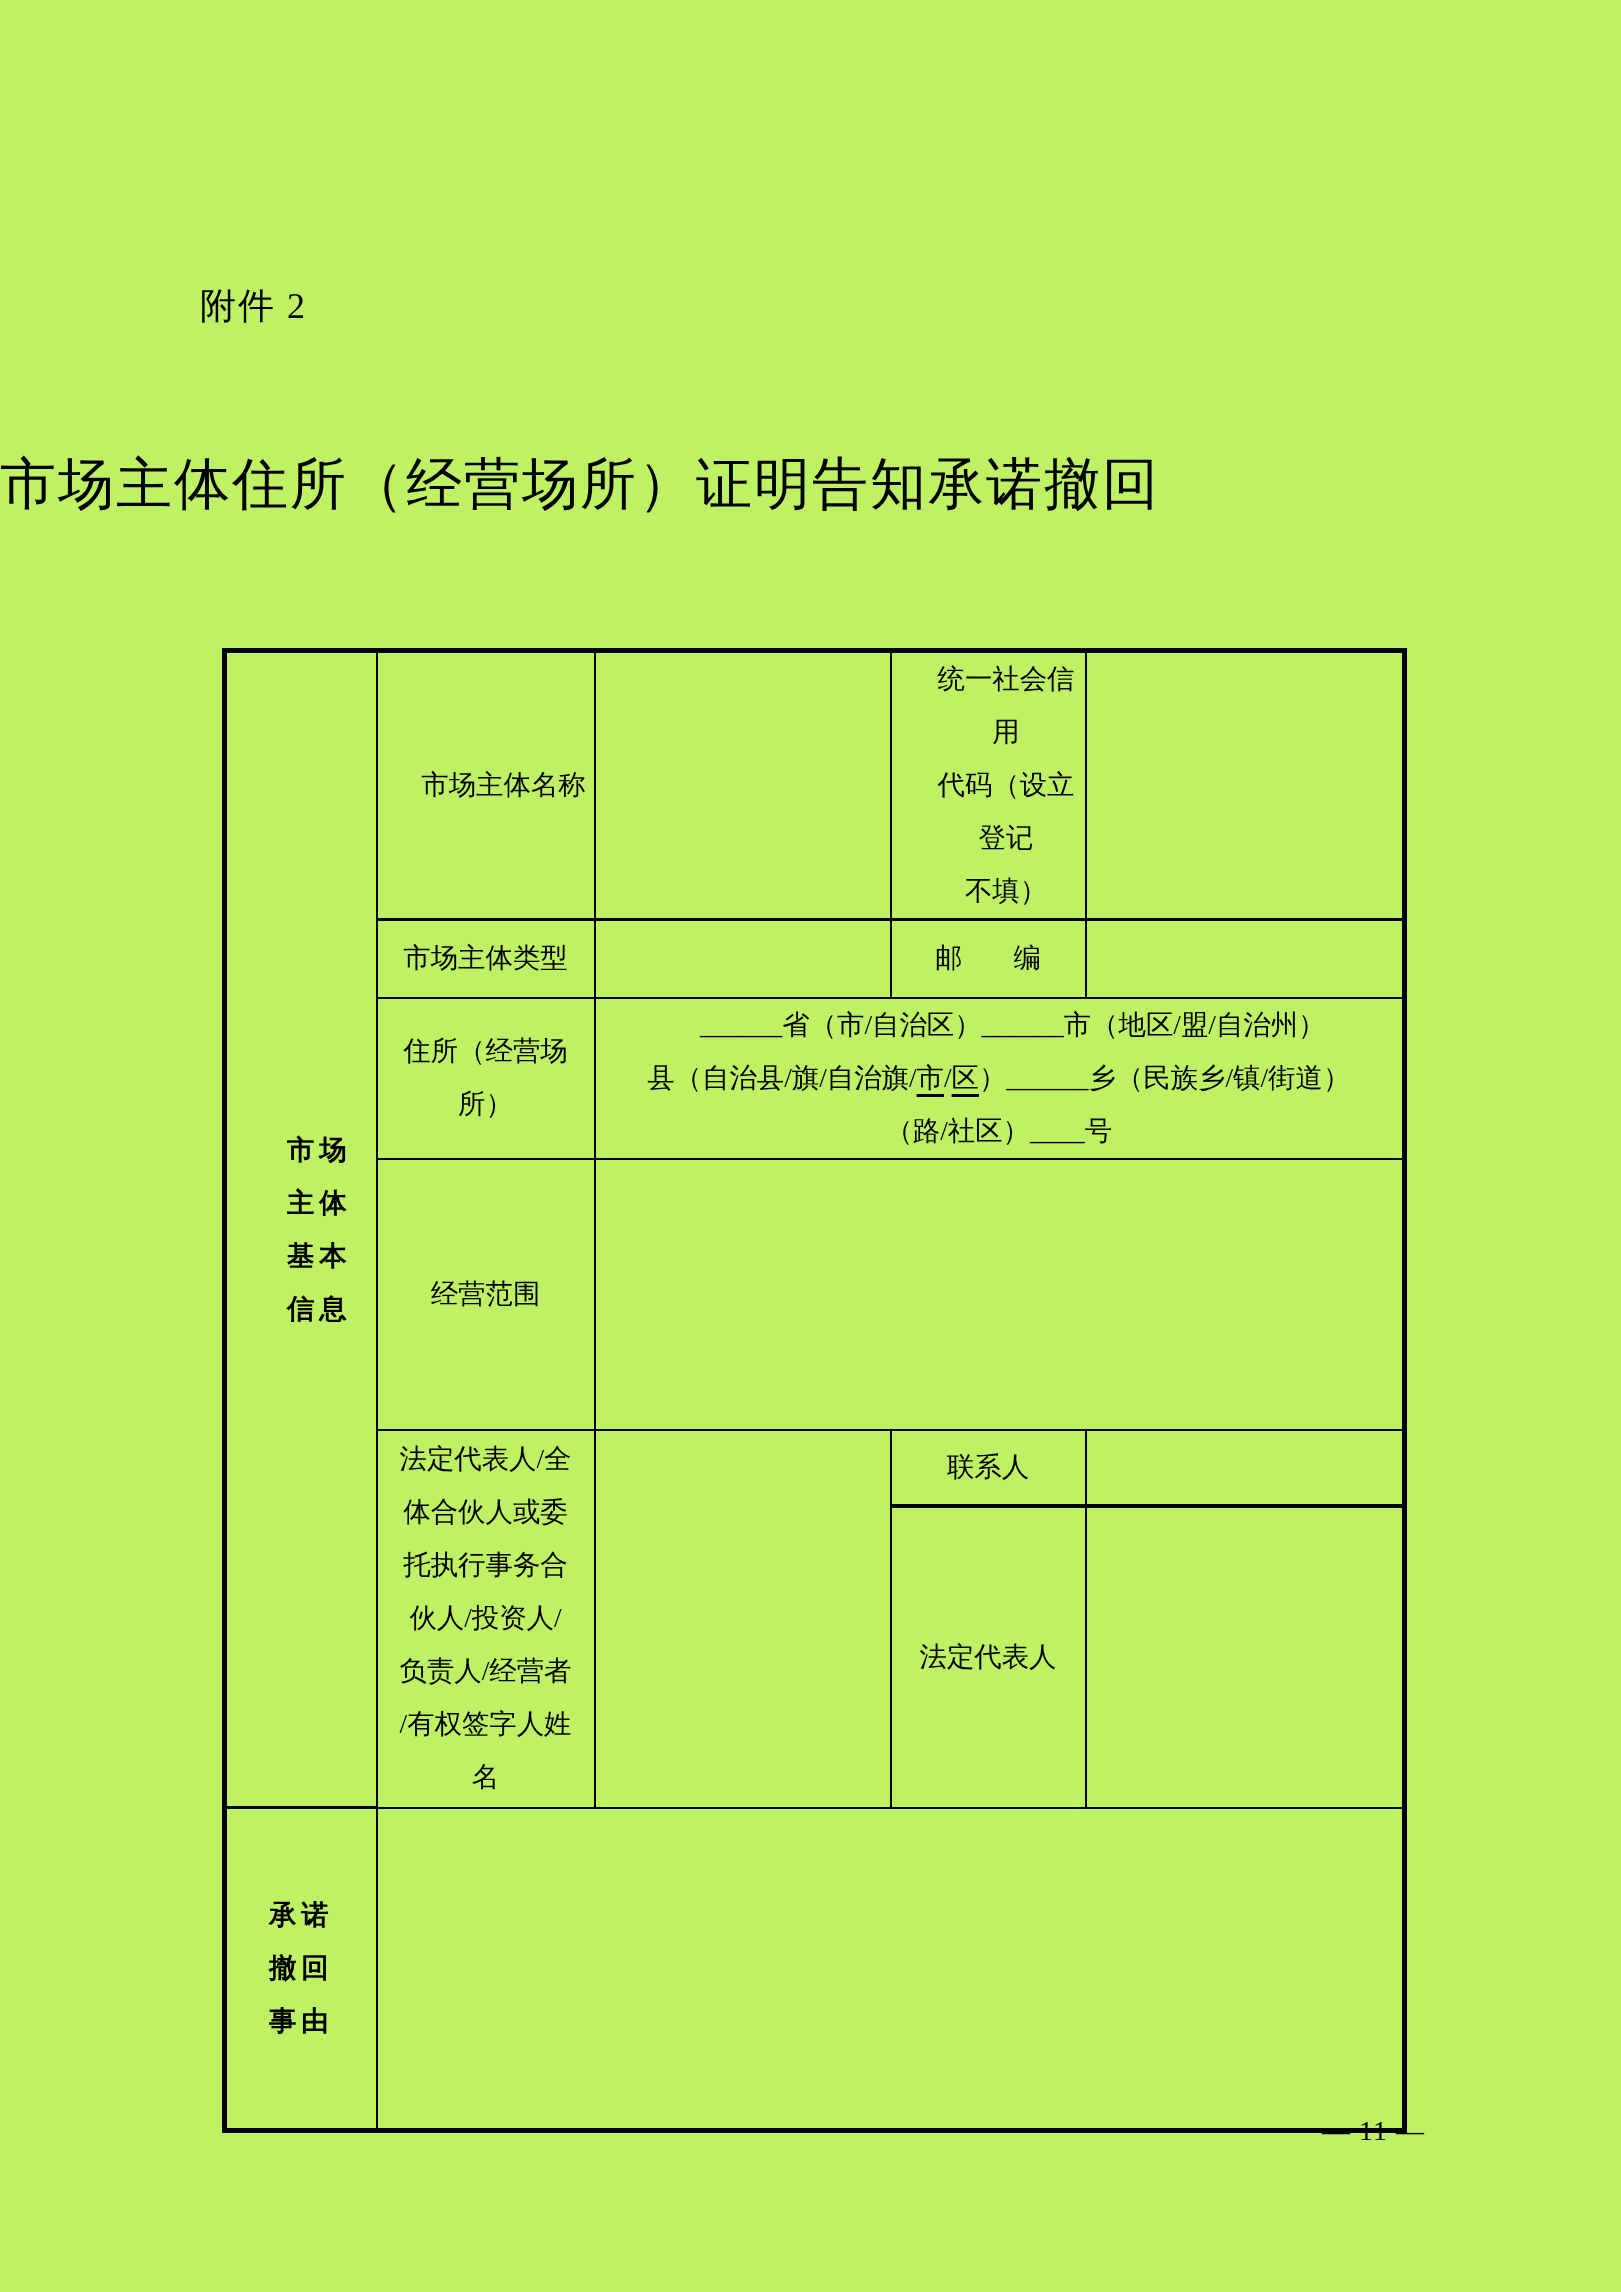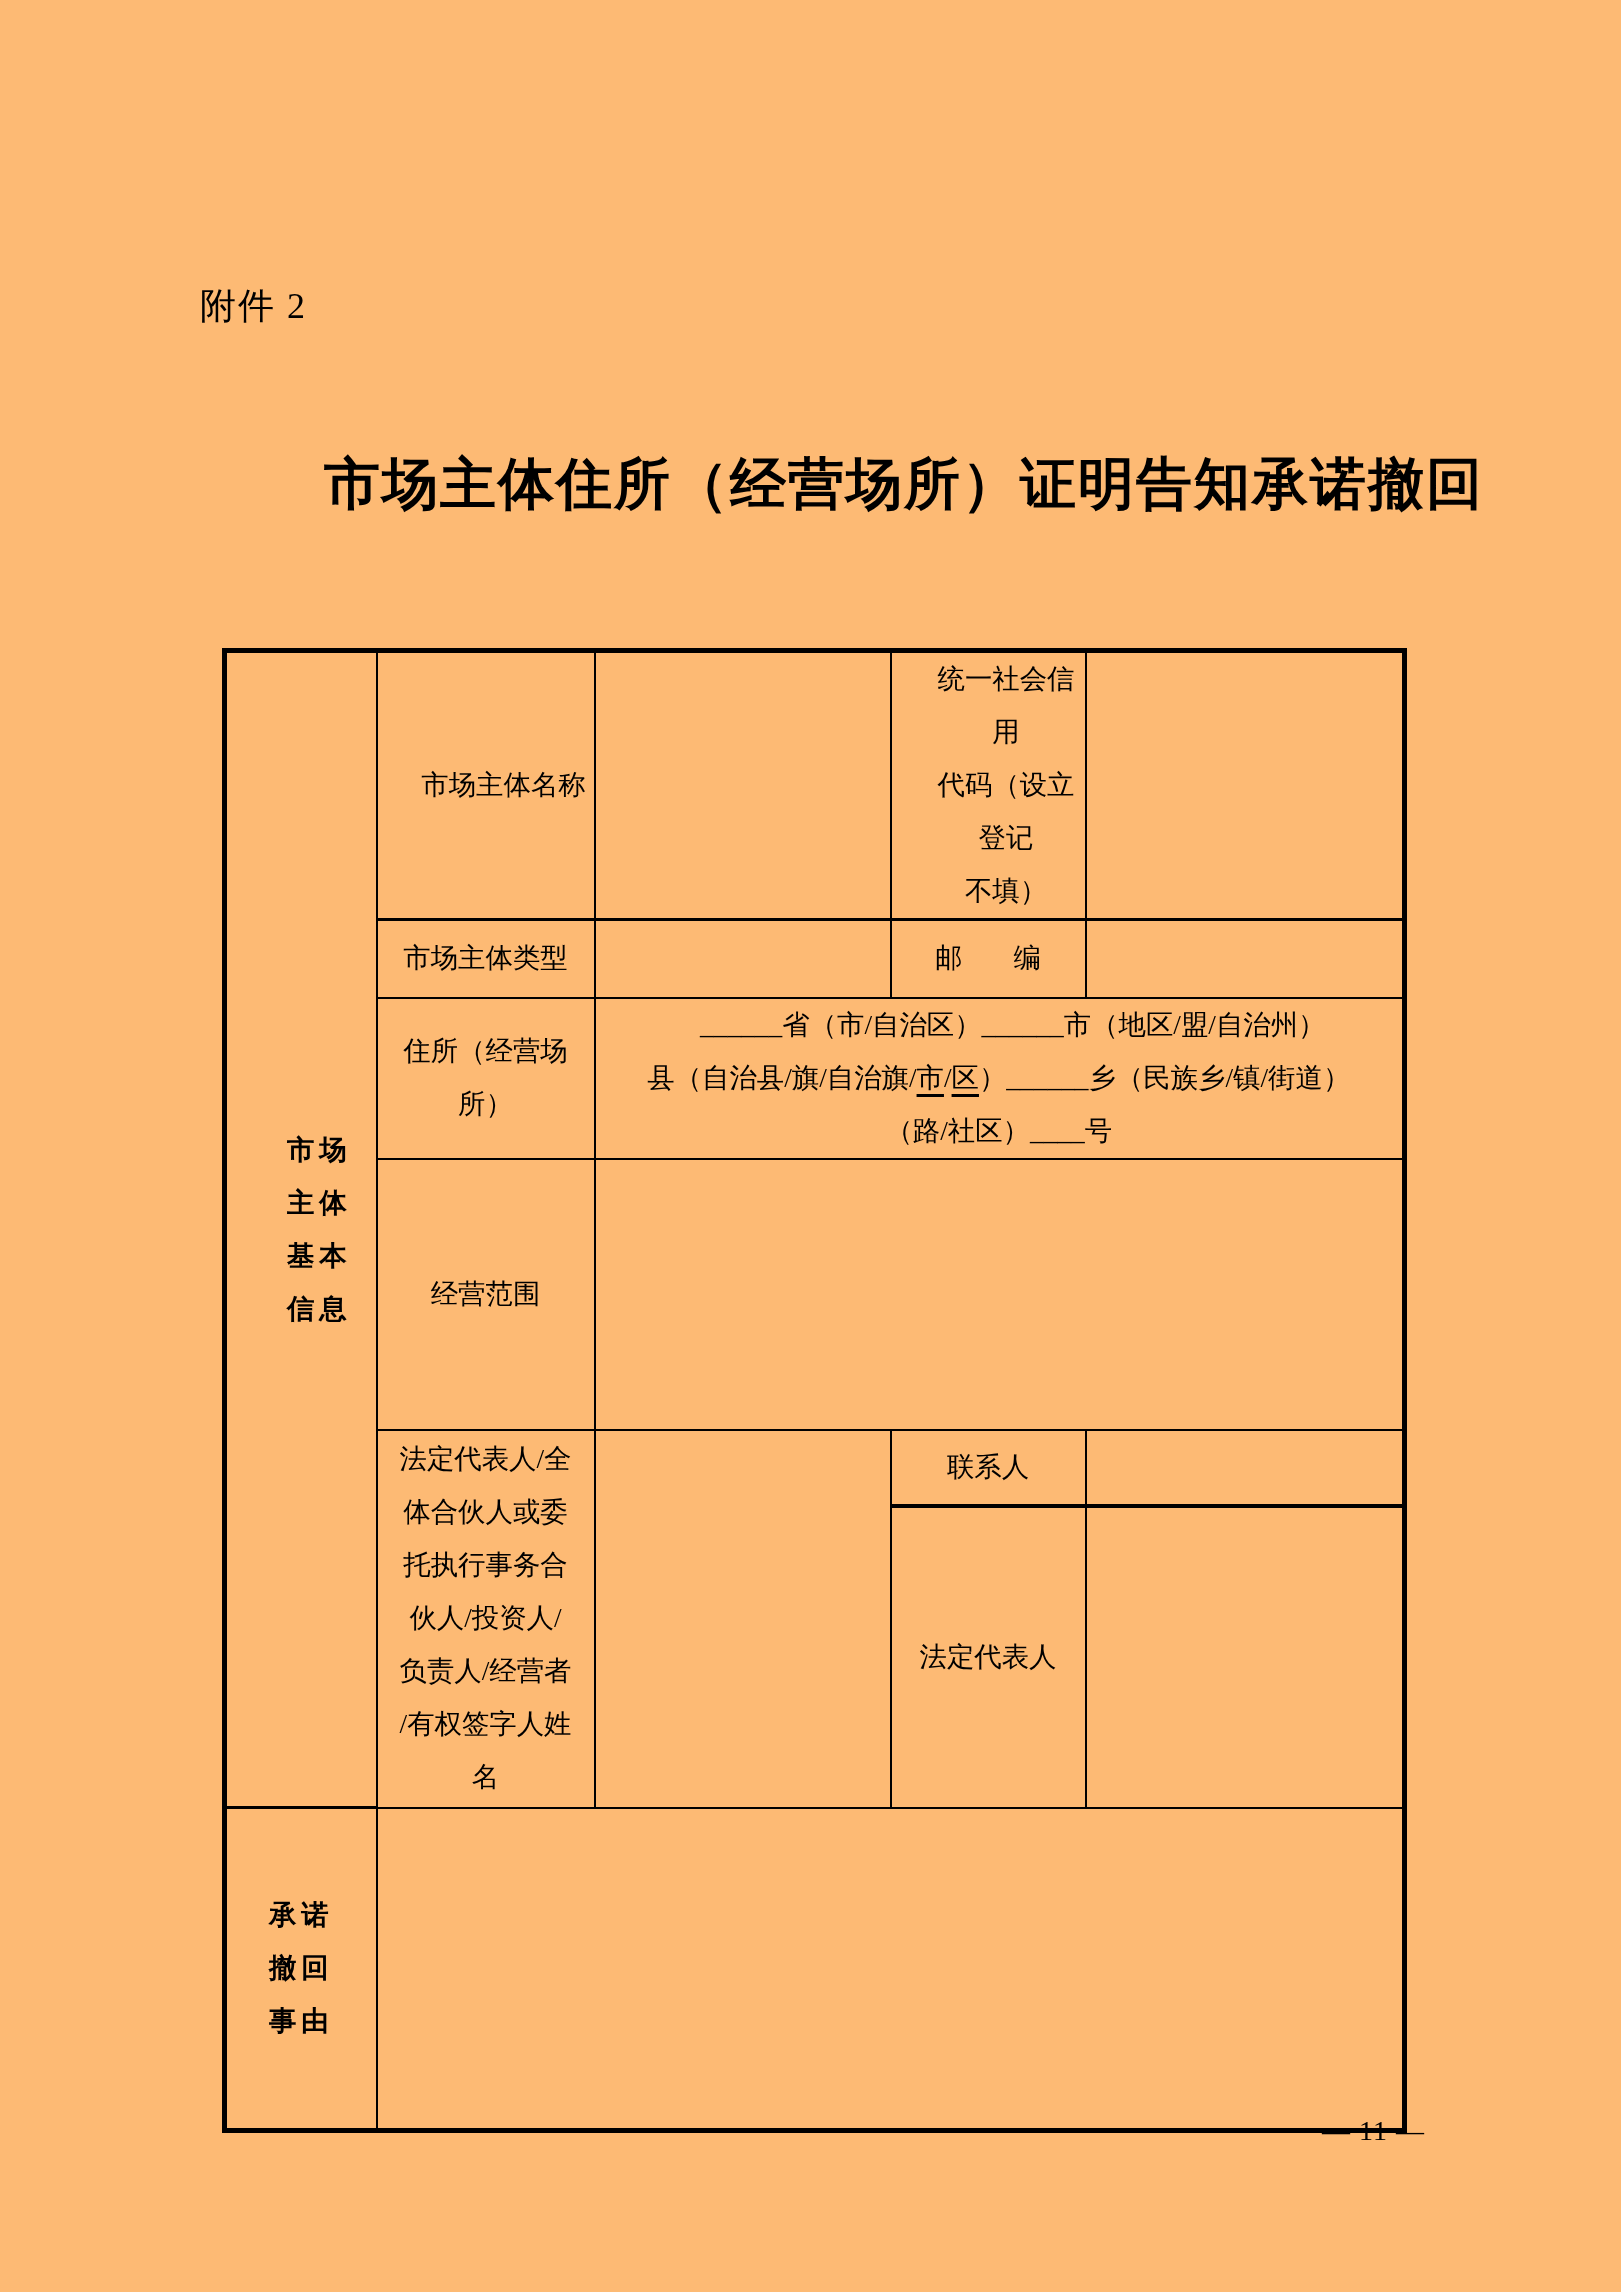--- a/index.html
+++ b/index.html
@@ -1,29 +1,29 @@
 <!DOCTYPE html>
 <html><head>
 <meta charset="utf-8">
 <style>
   html,body{margin:0;padding:0;background:#ffffff;}
   .page{
     position:relative;
     width:1621px;height:2293px;
-    background:#fdba74;color:#000;
+    background:#bef264;color:#000;
     font-family:"Liberation Serif","DejaVu Serif",serif;
     overflow:hidden;
   }
   .attachment{
     position:absolute;left:200px;top:285px;
     font-size:36px;line-height:43px;letter-spacing:2px;
   }
   .doc-title{
     position:absolute;left:0;top:443px;width:1484px;
-    text-align:right;font-weight:bold;
+    text-align:left;font-weight:normal;
     font-size:56px;line-height:82px;letter-spacing:2px;
   }
   table.form{
     position:absolute;left:222px;top:648px;
     border-collapse:collapse;table-layout:fixed;
     border:5.9px solid #000;
   }
   table.form td{
     border:2.9px solid #000;
     padding:0;

